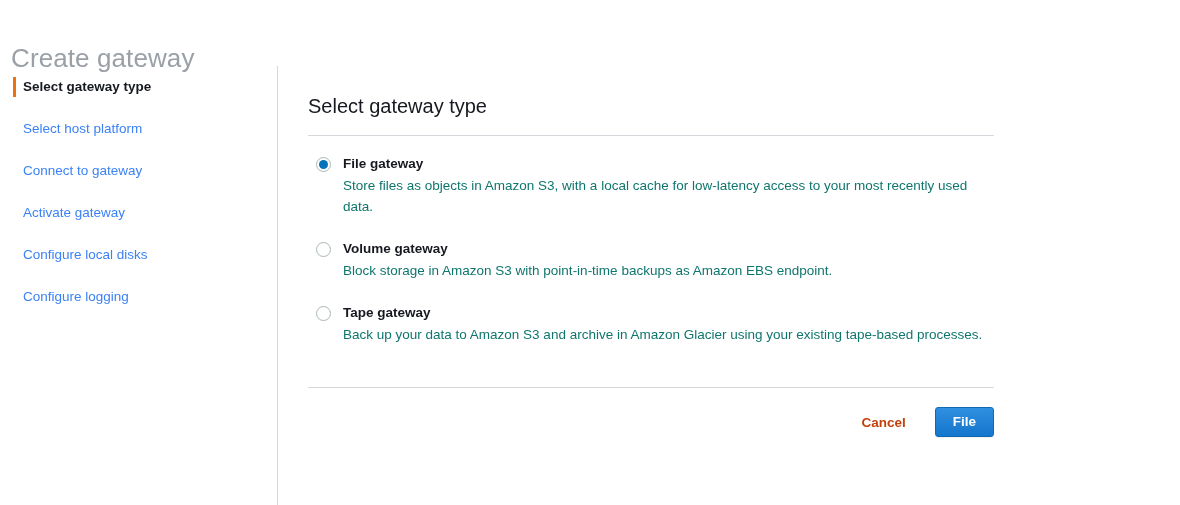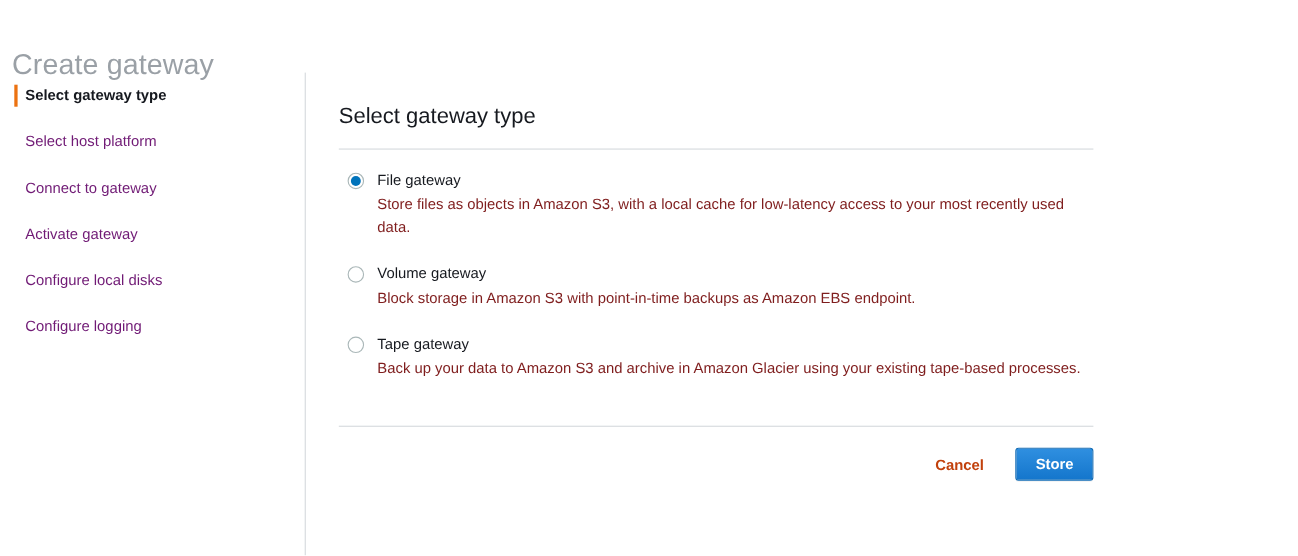--- a/index.html
+++ b/index.html
@@ -54,21 +54,21 @@
     height: 439px;
     border-right: 1px solid #d5d9dd;
     box-sizing: border-box;
   }
   .step {
     position: relative;
     height: 42px;
     line-height: 42px;
     padding-left: 23px;
     font-size: 13.5px;
-    color: #701a75;
+    color: #3b82f6;
     white-space: nowrap;
   }
   .step.active {
     color: #16191f;
     font-weight: bold;
   }
   .step .marker {
     display: none;
   }
   .step.active .marker {
@@ -134,27 +134,27 @@
     position: absolute;
     left: 2px;
     top: 2px;
     width: 9px;
     height: 9px;
     border-radius: 50%;
     background: #0073bb;
   }
   .option-label {
     font-size: 13.5px;
-    font-weight: normal;
+    font-weight: bold;
     color: #16191f;
     line-height: 19px;
   }
   .option-desc {
     font-size: 13.5px;
-    color: #7f1d1d;
+    color: #0f766e;
     line-height: 21px;
     padding-top: 2px;
     max-width: 655px;
   }
 
   
   .footer-rule {
     height: 1px;
     background: #d5d9dd;
     width: 686px;
@@ -253,18 +253,18 @@
           <div class="option-label">Tape gateway</div>
           <div class="option-desc">Back up your data to Amazon S3 and archive in Amazon Glacier using your existing tape-based processes.</div>
         </div>
 
       </div>
 
       <div class="footer-rule"></div>
 
       <div class="actions">
         <button class="btn-cancel">Cancel</button>
-        <button class="btn-next">Store</button>
+        <button class="btn-next">File</button>
       </div>
 
     </section>
   </div>
 </div>
 
 </body></html>

